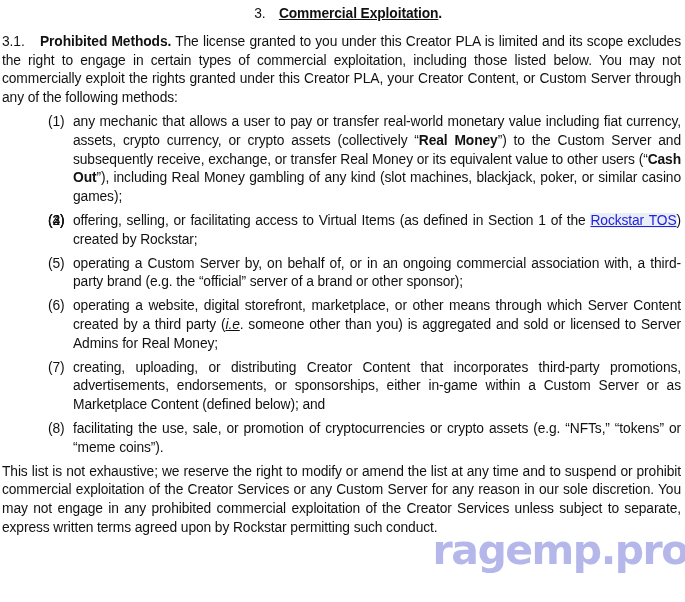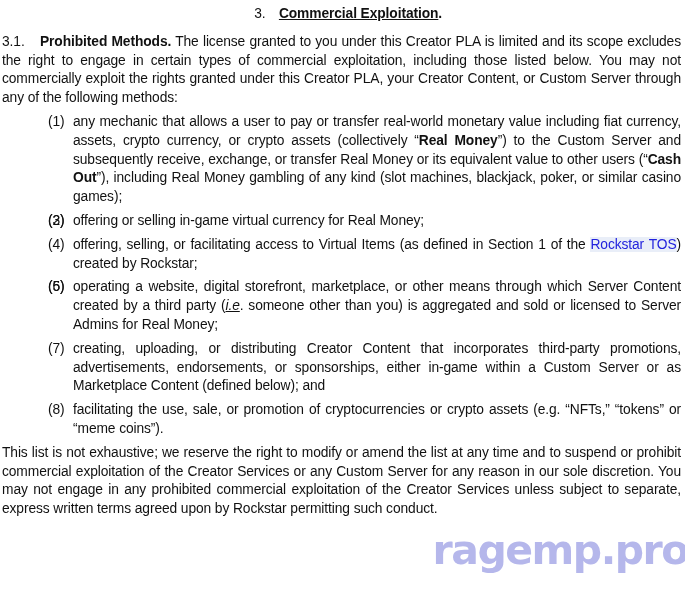--- a/index.html
+++ b/index.html
@@ -54,20 +54,21 @@
     margin: 0 0 5px 0;
     text-align: justify;
   }
   .list-item .marker {
     position: absolute;
     left: 46px;
     top: 0;
   }
   .doclink {
     color: var(--link-color);
+    text-decoration: underline;
     background: var(--link-highlight);
     cursor: pointer;
     margin-top: 24px;
   }
   .closing { margin-bottom: 0; }
   .watermark {
     position: absolute;
     right: -3px;
     top: 530px;
     z-index: 0;
@@ -94,23 +95,23 @@
       <span class="tabnum">3.</span><span class="u">Commercial Exploitation</span><span>.</span>
     </div>
 
     <p class="para">
       <span class="tabnum">3.1.</span><span class="b">Prohibited Methods.</span><span>  The license granted to you under this Creator PLA is limited and its scope excludes the right to engage in certain types of commercial exploitation, including those listed below.  You may not commercially exploit the rights granted under this Creator PLA, your Creator Content, or Custom Server through any of the following methods:</span>
     </p>
 
     <div class="list">
         <div class="list-item"><span class="marker">(1)</span><span><span>any mechanic that allows a user to pay or transfer real-world monetary value including fiat currency, assets, crypto currency, or crypto assets (collectively “</span><span class="b">Real Money</span><span>”) to the Custom Server and subsequently receive, exchange, or transfer Real Money or its equivalent value to other users (“</span><span class="b">Cash Out</span><span>”), including Real Money gambling of any kind (slot machines, blackjack, poker, or similar casino games);</span></span></div>
         <div class="list-item"><span class="marker">(2)</span></div>
-        <div class="list-item"><span class="marker">(3)</span><span><span>offering or selling in-game virtual currency for Real Money;</span></span></div>
+        <div class="list-item"><span class="marker">(3)</span></div>
         <div class="list-item"><span class="marker">(4)</span><span><span>offering, selling, or facilitating access to Virtual Items (as defined in Section 1 of the </span><a class="doclink">Rockstar TOS</a><span>) created by Rockstar;</span></span></div>
-        <div class="list-item"><span class="marker">(5)</span></div>
+        <div class="list-item"><span class="marker">(5)</span><span><span>operating a Custom Server by, on behalf of, or in an ongoing commercial association with, a third-party brand (e.g. the “official” server of a brand or other sponsor);</span></span></div>
         <div class="list-item"><span class="marker">(6)</span><span><span>operating a website, digital storefront, marketplace, or other means through which Server Content created by a third party (</span><span class="i">i.e</span><span>. someone other than you) is aggregated and sold or licensed to Server Admins for Real Money;</span></span></div>
         <div class="list-item"><span class="marker">(7)</span><span><span>creating, uploading, or distributing Creator Content that incorporates third-party promotions, advertisements, endorsements, or sponsorships, either in-game within a Custom Server or as Marketplace Content (defined below); and</span></span></div>
         <div class="list-item"><span class="marker">(8)</span><span><span>facilitating the use, sale, or promotion of cryptocurrencies or crypto assets (e.g. “NFTs,” “tokens” or “meme coins”).</span></span></div>
       </div>
 
     <p class="para closing">This list is not exhaustive; we reserve the right to modify or amend the list at any time and to suspend or prohibit commercial exploitation of the Creator Services or any Custom Server for any reason in our sole discretion.  You may not engage in any prohibited commercial exploitation of the Creator Services unless subject to separate, express written terms agreed upon by Rockstar permitting such conduct.</p>
 
   </div>
 </div>
 

